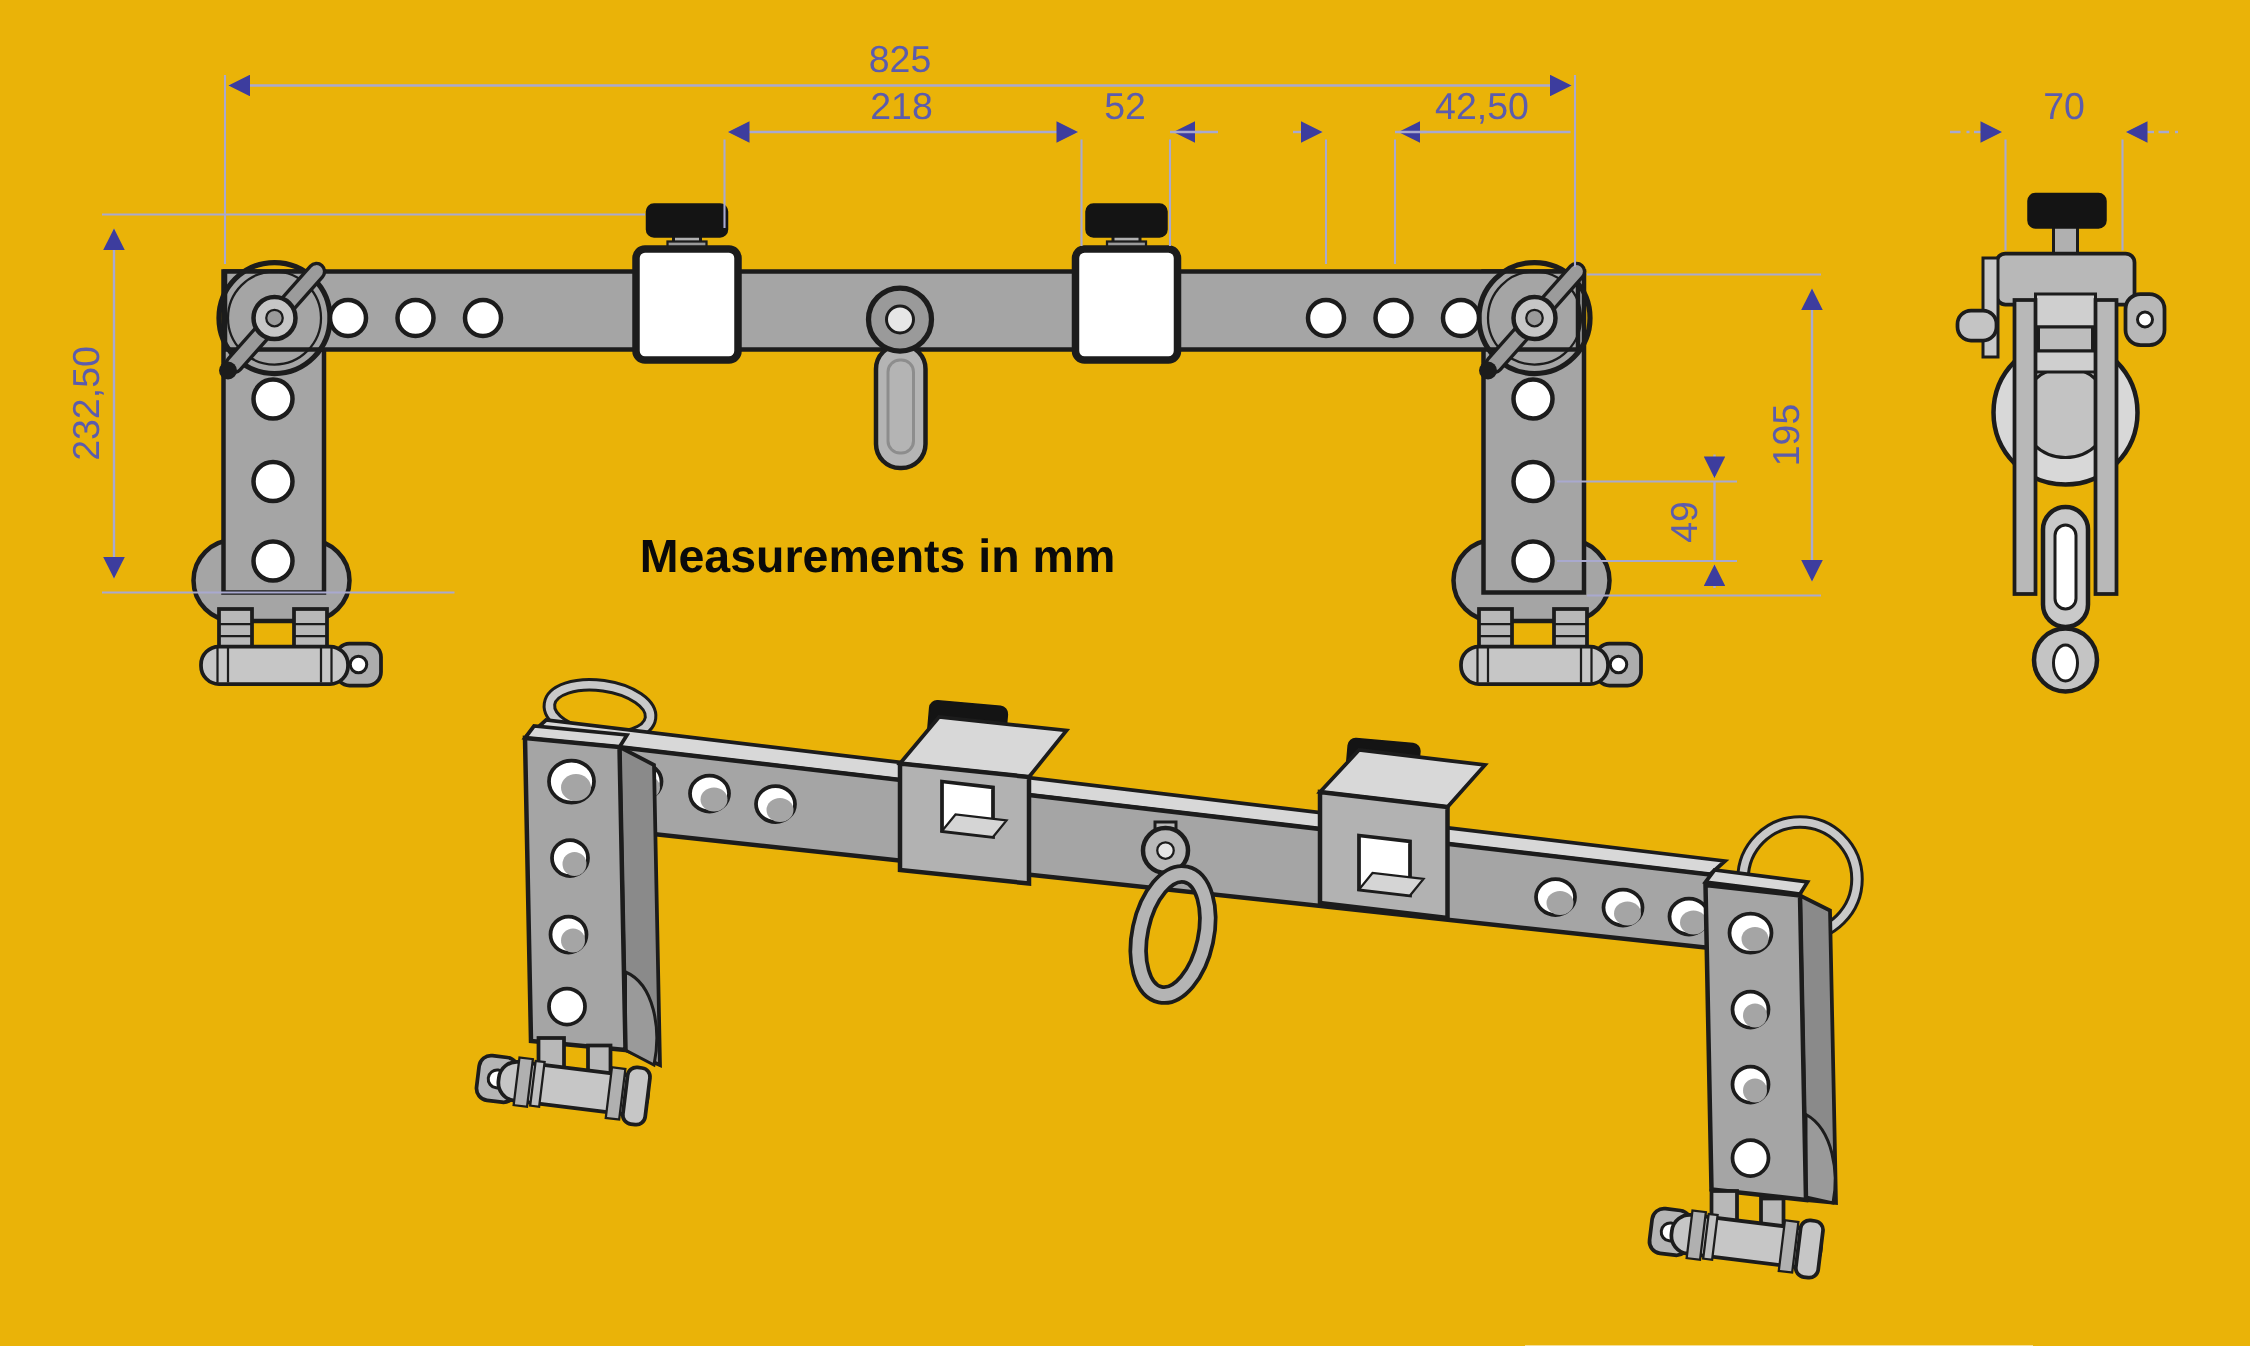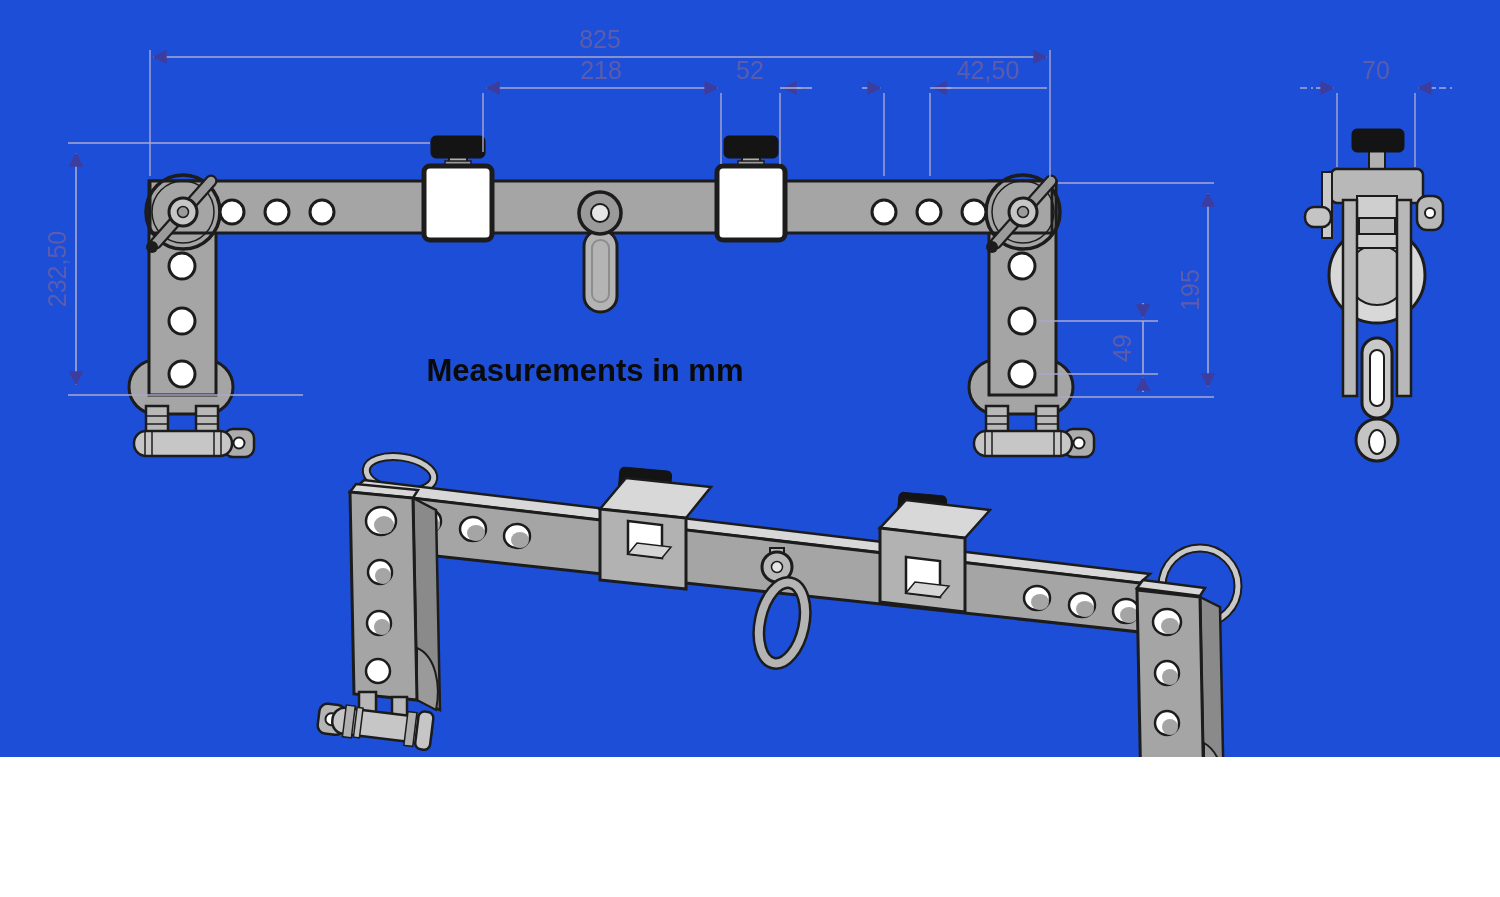--- a/index.html
+++ b/index.html
@@ -6,21 +6,21 @@
     --dim-text:#5c5cac;
     --dim-line:#a9a9cf;
     --arrow:#3d3d9e;
     --outline:#1c1c1c;
     --steel:#a5a5a5;
     --steel-lt:#c6c6c6;
     --steel-dk:#7f7f7f;
     --knob:#141414;
   }
   html,body{margin:0;padding:0;background:#ffffff;}
-  .stage{width:1500px;height:757px;position:relative;background:#1d4ed8;overflow:hidden;}
+  .stage{width:1500px;height:897px;position:relative;background:#eab308;overflow:hidden;}
   svg{display:block;}
   .ext{stroke:var(--dim-line);stroke-width:1.4;fill:none;}
   .dimline{stroke:var(--dim-line);stroke-width:1.6;fill:none;}
   .dimdash{stroke:var(--dim-line);stroke-width:1.6;fill:none;stroke-dasharray:7 4;}
   .arrow-fill{fill:var(--arrow);}
   .dim-text{font-family:"Liberation Sans",sans-serif;font-size:25px;fill:var(--dim-text);}
   .note-text{font-family:"Liberation Sans",sans-serif;font-size:31px;font-weight:bold;fill:#0a0a0a;}
   .part{fill:var(--steel);stroke:var(--outline);stroke-width:3;}
   .part-lt{fill:#b8b8b8;stroke:var(--outline);stroke-width:2.5;}
   .part-xlt{fill:#d8d8d8;stroke:var(--outline);stroke-width:2.5;}

